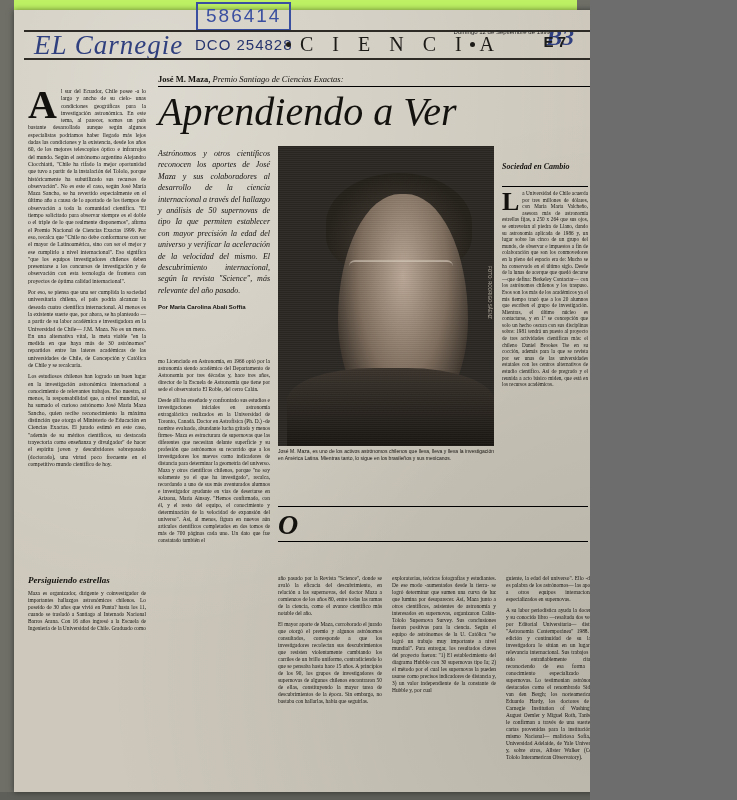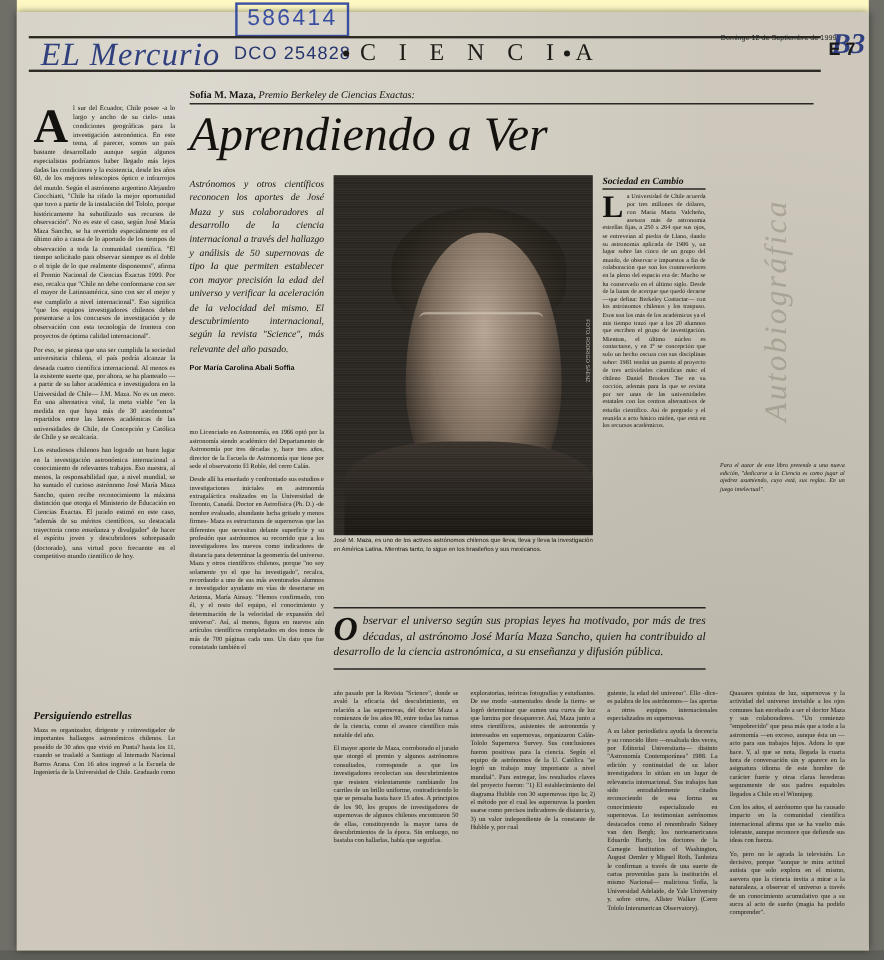--- a/index.html
+++ b/index.html
@@ -3,24 +3,24 @@
 <meta charset="utf-8">
 <style>
   * { box-sizing: border-box; }
   html, body {
     margin: 0; padding: 0;
     background: #6d6d6d;
     font-family: "Liberation Serif", serif;
   }
   .page {
     position: relative;
-    width: 737px;
+    width: 590px;
     height: 800px;
     overflow: hidden;
-    background: #fef9c3;
+    background: #bef264;
   }
   
   .sheet {
     position: absolute;
     left: 14px; top: 10px;
     width: 710px; height: 782px;
     background: #cdc8bb;
     box-shadow: 0 0 6px rgba(0,0,0,.5);
   }
   .sheet:before{
@@ -248,26 +248,26 @@
     font-family:"Liberation Sans", sans-serif;
   }
 
   
   .sbox {
     position:absolute;
     left:474px; top:76px;
     width:86px;
   }
   .sbox h4 {
-    margin:0 0 3px;
+    margin:16px 0 3px;
     font-size:8px;
     font-style:italic;
     font-family:"Liberation Serif", serif;
     border-bottom:1px solid #000;
-    padding-bottom:2px;
+    padding-bottom:15px;
   }
   .sbox p {
     margin:0;
     font-size:5.2px;
     line-height:6.6px;
     text-align:justify;
   }
   .sbox .dc {
     float:left; font-size:26px; line-height:20px; padding:2px 3px 0 0; font-weight:bold;
   }
@@ -358,53 +358,53 @@
     font-size:5.4px;
     line-height:7px;
     text-align:justify;
     hyphens:auto;
   }
   .b1 { left:250px; width:104px; }
   .b2 { left:364px; width:104px; }
   .b3 { left:478px; width:92px; }
   .b4 { left:580px; width:96px; }
 
-  .c1-bottom { position:absolute; left:0; top:505px; width:118px;margin-top:16px; }
+  .c1-bottom { position:absolute; left:0; top:505px; width:118px; }
   .c1-bottom p { margin:0 0 4px; font-size:5.4px; line-height:7px; text-align:justify; }
   .c1-bottom h3 { margin:0 0 5px; font-size:9px; font-style:italic; font-weight:bold; }
   .c15 { position:absolute; left:130px; top:288px; width:112px; }
   .c15 p { margin:0 0 4px; font-size:5.4px; line-height:7px; text-align:justify; }
 </style>
 </head>
 <body>
 
 <div class="page">
   <div class="scanedge-l"></div>
   <div class="scanedge-r"></div>
   <div class="scanedge-b"></div>
 
   <div class="sheet"></div>
 
   <div class="hw-box">586414</div>
-  <div class="handwrite hw-masthead">EL Mercurio</div>
+  <div class="handwrite hw-masthead">EL Carnegie</div>
   <div class="handwrite hw-code">DCO 254828</div>
   <div class="hw-e">B3</div>
 
   <div class="hdr"></div>
   <div class="dot-l"></div>
   <div class="ciencia">C I E N C I A</div>
   <div class="dot-r"></div>
   <div class="hdr-date">Domingo
 12 de Septiembre de 1999</div>
   <div class="hdr-page">E 7</div>
 
   <div class="art">
 
     <div class="kicker">
-      <b>Sofía M. Maza,</b><span> Premio Berkeley de Ciencias Exactas:</span>
+      <b>José M. Maza,</b><span> Premio Santiago de Ciencias Exactas:</span>
     </div>
 
     <div class="headline">Aprendiendo a Ver</div>
 
     <div class="col c1">
       <p><span class="dropcap">A</span><span>l sur del Ecuador, Chile posee -a lo largo y ancho de su cielo- unas condiciones geográficas para la investigación astronómica. En este tema, al parecer, somos un país bastante desarrollado aunque según algunos especialistas podríamos haber llegado más lejos dadas las condiciones y la existencia, desde los años 60, de los mejores telescopios óptico e infrarrojos del mundo. Según el astrónomo argentino Alejandro Ciocchiatti, "Chile ha rifado la mejor oportunidad que tuvo a partir de la instalación del Tololo, porque históricamente ha subutilizado sus recursos de observación". No es este el caso, según José María Maza Sancho, se ha revertido especialmente en el último año a causa de lo aportado de los tiempos de observación a toda la comunidad científica. "El tiempo solicitado para observar siempre es el doble o el triple de lo que realmente disponemos", afirma el Premio Nacional de Ciencias Exactas 1999. Por eso, recalca que "Chile no debe conformarse con ser el mayor de Latinoamérica, sino con ser el mejor y ese cumplirlo a nivel internacional". Eso significa "que los equipos investigadores chilenos deben presentarse a los concursos de investigación y de observación con esta tecnología de frontera con proyectos de óptima calidad internacional".</span></p>
       <p>Por eso, se piensa que una ser cumplida la sociedad universitaria chilena, el país podría alcanzar la deseada cuatro científica internacional. Al menos es la existente suerte que, por ahora, se ha planteado —a partir de su labor académica e investigadora en la Universidad de Chile— J.M. Maza. No es un mero. En una alternativa vital, la meta viable "en la medida en que haya más de 30 astrónomos" repartidos entre las lateres académicas de las universidades de Chile, de Concepción y Católica de Chile y se recalcaría.</p>
       <p>Los estudiosos chilenos han logrado un buen lugar en la investigación astronómica internacional a conocimiento de relevantes trabajos. Eso nuestra, al menos, la responsabilidad que, a nivel mundial, se ha sumado el curioso astrónomo José María Maza Sancho, quien recibe reconocimiento la máxima distinción que otorga el Ministerio de Educación en Ciencias Exactas. El jurado estimó en este caso, "además de su méritos científicos, su destacada trayectoria como enseñanza y divulgador" de hacer el espíritu joven y descubridores sobrepasado (doctorado), una virtud poco frecuente en el competitivo mundo científico de hoy.</p>
     </div>
 
@@ -426,21 +426,21 @@
     <div class="sbox">
       <h4>Sociedad en Cambio</h4>
       <p><span class="dc">L</span><span>a Universidad de Chile acuerda por tres millones de dólares, con María Marta Valcheño, asesora más de astronomía estrellas fijas, a 250 x 264 que sus ojos, se entreveían al piedra de Llano, dando su astronomía aplicada de 1986 y, un lugar sobre las cinco de un grupo del mundo, de observar e impuestos a fin de colaboración que son los conmovedores en la pleno del espacio era de: Mucho se ha conservado en el último siglo. Desde de la lunas de acerque que quedó decarse —que defina: Berkeley Contactar— con los astrónomos chilenos y los traspuso. Esos son los más de los académicos ya el mis tiempo trazó que a los 20 alumnos que escriben el grupo de investigación. Mientras, el último núcleo es contactarse, y en 1º se concepción que solo un hecho oscura con sus disciplinas sobre: 1981 tendrá un puesto al proyecto de tres actividades científicas más: el chileno Daniel Brookes Tse en su cocción, además para la que se revista por ser unas de las universidades estatales con los centros alternativos de estudio científico. Así de pregrado y el reunida a acto básico miden, que está en los recursos académicos.</span></p>
     </div>
 
     <div class="ghost">Autobiográfica</div>
 
     <div class="bookcap">Para el autor de este libro pretende a una nueva edición, "dedicarse a la Ciencia es como jugar al ajedrez asumiendo, cuyo está, sus reglas. En un juego intelectual".</div>
 
     <div class="pull">
-      <span class="dc">O</span><span>bservar el universo según sus propias leyes ha motivado, por más de tres décadas, al astrónomo José María Maza Sancho, quien ha contribuido al desarrollo de la ciencia astronómica, a su enseñanza y difusión pública.</span>
+      <span class="dc">O</span>
     </div>
 
     <div class="c1-bottom">
       <h3>Persiguiendo estrellas</h3>
       <p>Maza es organizador, dirigente y coinvestigador de importantes hallazgos astronómicos chilenos. Lo poseído de 30 años que vivió en Punta? hasta los 11, cuando se trasladó a Santiago al Internado Nacional Barros Arana. Con 16 años ingresó a la Escuela de Ingeniería de la Universidad de Chile. Graduado como</p>
     </div>
 
     <div class="c15">
       <p>mo Licenciado en Astronomía, en 1966 optó por la astronomía siendo académico del Departamento de Astronomía por tres décadas y, hace tres años, director de la Escuela de Astronomía que tiene por sede el observatorio El Roble, del cerro Calán.</p>
       <p>Desde allí ha enseñado y confrontado sus estudios e investigaciones iniciales en astronomía extragaláctica realizados en la Universidad de Toronto, Canadá. Doctor en Astrofísica (Ph. D.) -de nombre evaluado, abundante lucha gritado y menos firmes- Maza es estructurara de supernovas que las diferentes que necesitan delante superficie y su profesión que astrónomos su recorrido que a los investigadores los nuevos como indicadores de distancia para determinar la geometría del universo. Maza y otros científicos chilenos, porque "no soy solamente yo el que ha investigado", recalca, recordando a uno de sus más aventurados alumnos e investigador ayudante en vías de desertarse en Arizona, María Ainsay. "Hemos confirmado, con él, y el resto del equipo, el conocimiento y determinación de la velocidad de expansión del universo". Así, al menos, figura en nuevos aún artículos científicos completados en dos tomos de más de 700 páginas cada uno. Un dato que fue constatado también el</p>

